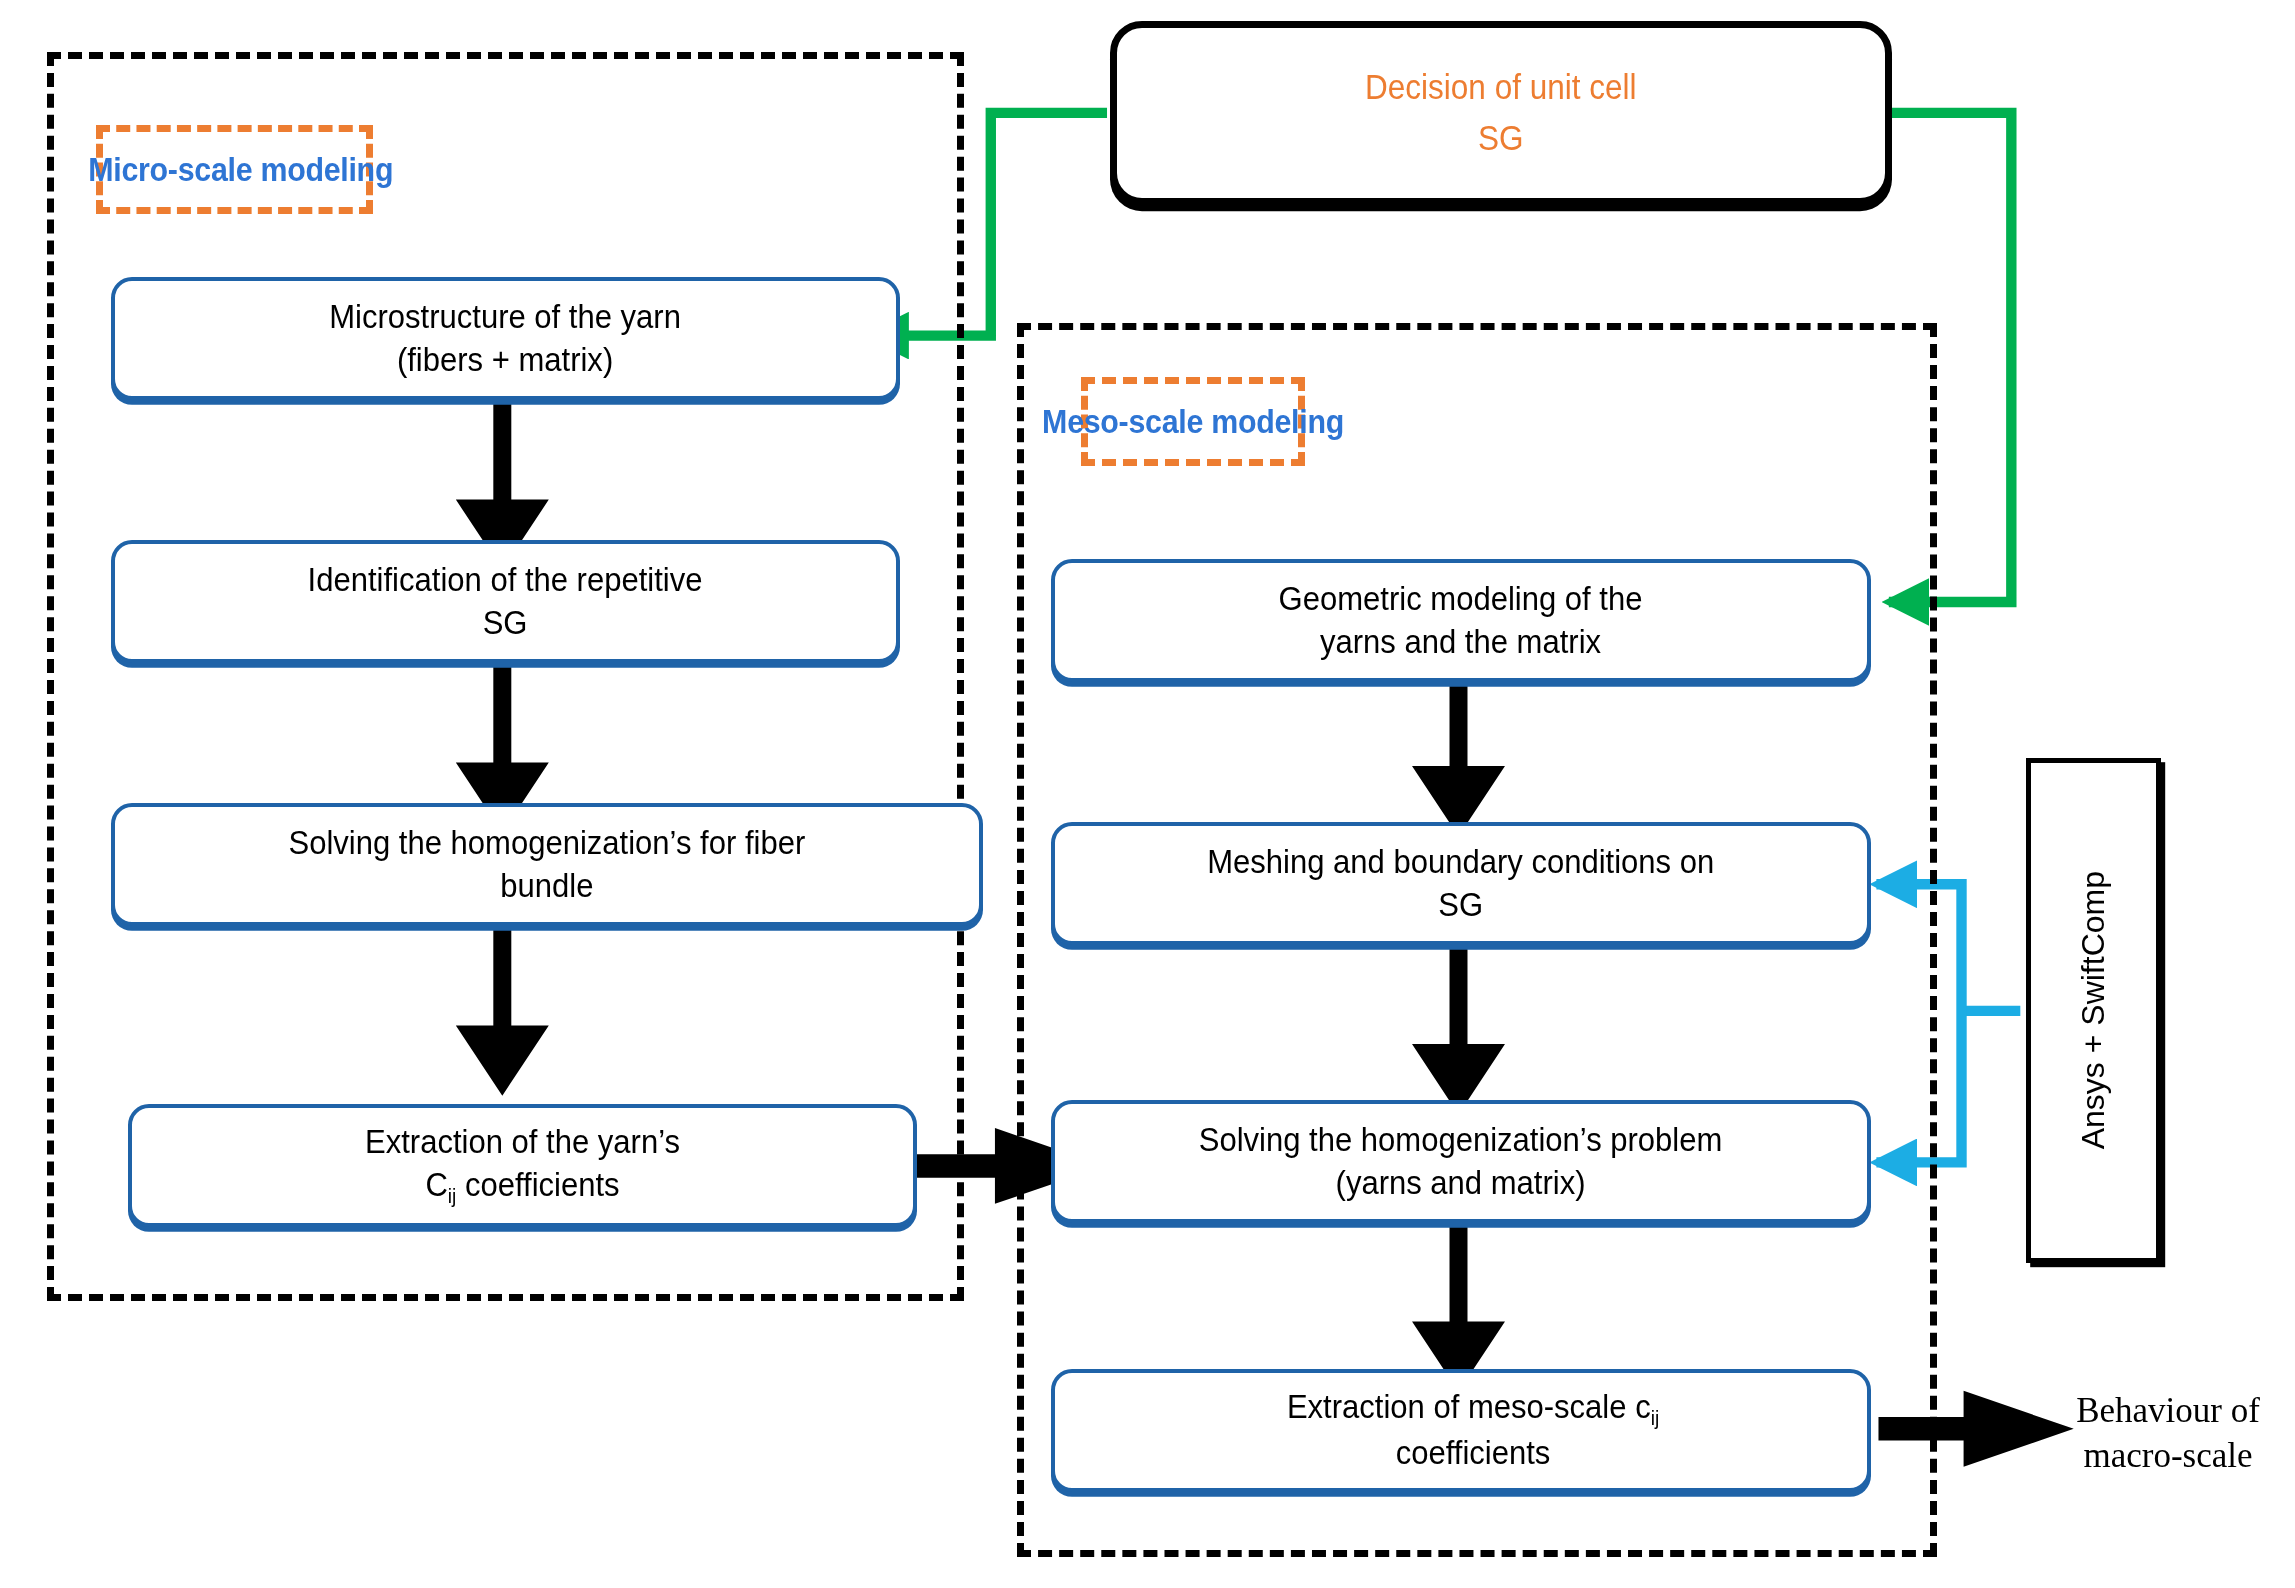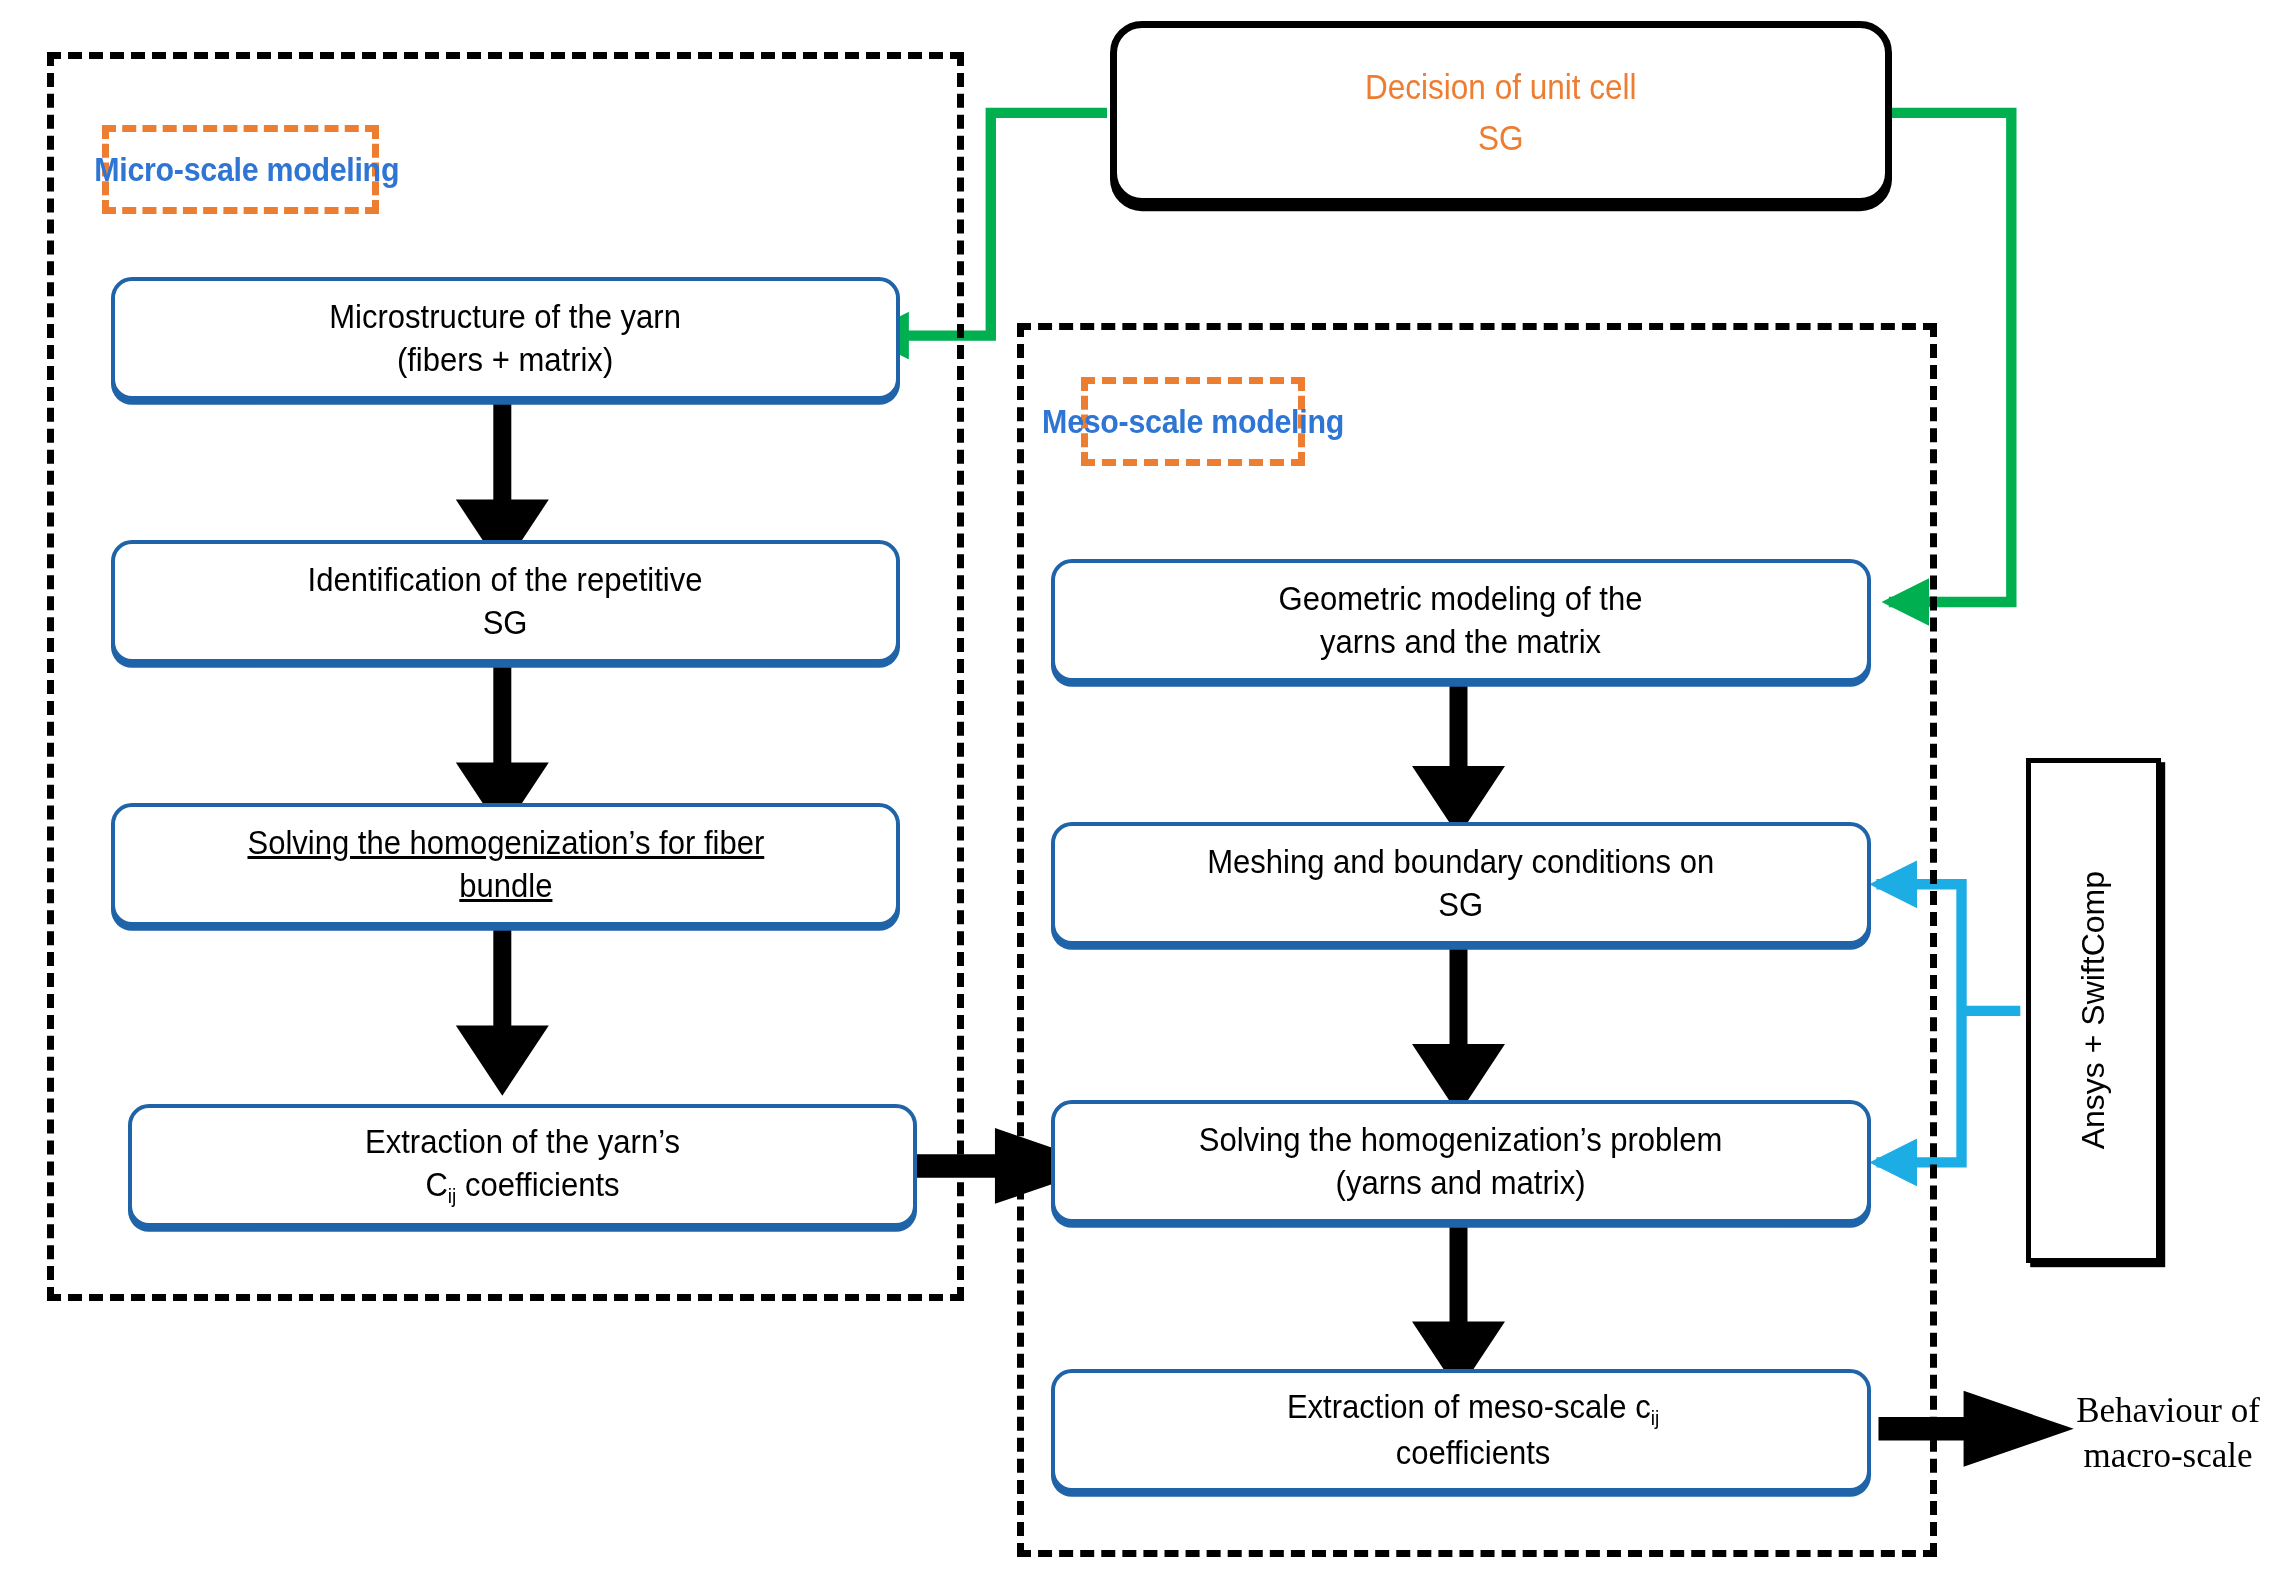--- a/index.html
+++ b/index.html
@@ -155,21 +155,21 @@
 
     <g>
       <path d="M 2715 2065 L 2855 2065 L 2855 2096 L 2945 2065 L 2855 2034 L 2855 2065 Z" fill="#000000" stroke="#000000" stroke-width="34" stroke-linejoin="miter"></path>
     </g>
   </svg>
 
   <div class="abs dashgroup" style="left:47px;top:52px;width:917px;height:1249px;"></div>
 
   <div class="abs dashgroup" style="left:1017px;top:323px;width:920px;height:1234px;"></div>
 
-  <div class="abs labelchip" style="left:102px;top:125px;width:277px;height:89px;padding-left:12px;">
+  <div class="abs labelchip" style="left:96px;top:125px;width:277px;height:89px;padding-left:12px;">
     <span>Micro-scale modeling</span>
   </div>
 
   <div class="abs labelchip" style="left:1081px;top:377px;width:224px;height:89px;">
     <span>Meso-scale modeling</span>
   </div>
 
   <div class="abs decision" style="left:1110px;top:21px;width:782px;height:184px;">
     <div class="txt">
       <div>Decision of unit cell</div>
@@ -184,21 +184,21 @@
     </div>
   </div>
 
   <div class="abs pbox" style="left:111px;top:540px;width:789px;height:123px;">
     <div class="txt">
       <div>Identification of the repetitive</div>
       <div>SG</div>
     </div>
   </div>
 
-  <div class="abs pbox" style="left:111px;top:803px;width:789px;height:123px;text-decoration:underline;">
+  <div class="abs pbox" style="left:111px;top:803px;width:872px;height:123px;">
     <div class="txt">
       <div>Solving the homogenization’s for fiber</div>
       <div>bundle</div>
     </div>
   </div>
 
   <div class="abs pbox" style="left:128px;top:1104px;width:789px;height:123px;">
     <div class="txt">
       <div>Extraction of the yarn’s</div>
       <div><span>C</span><sub>ij</sub><span> coefficients</span></div>

